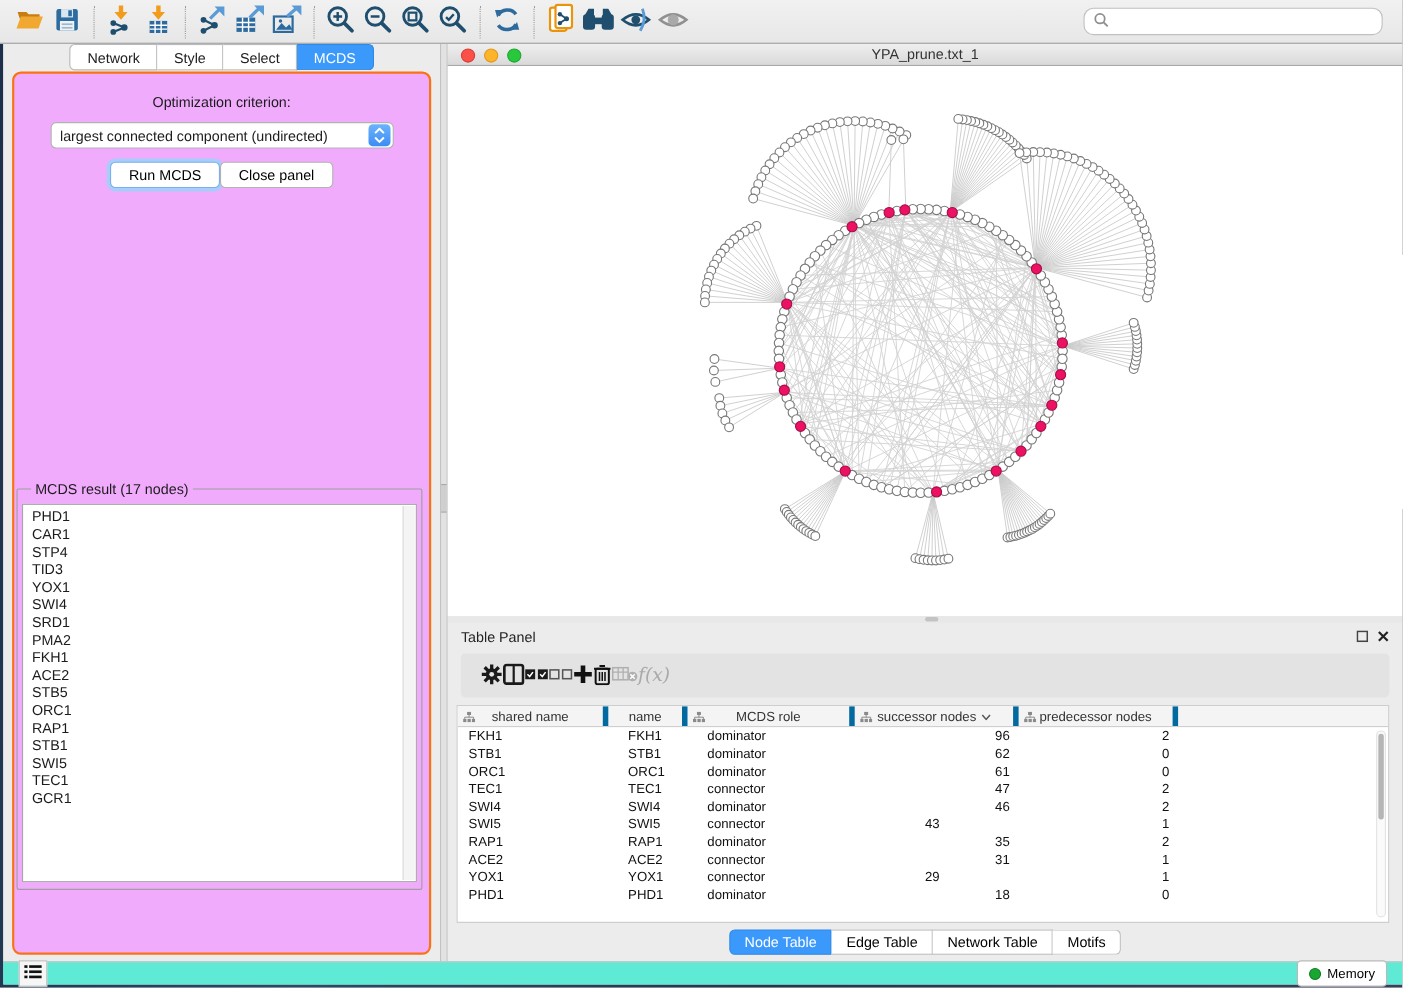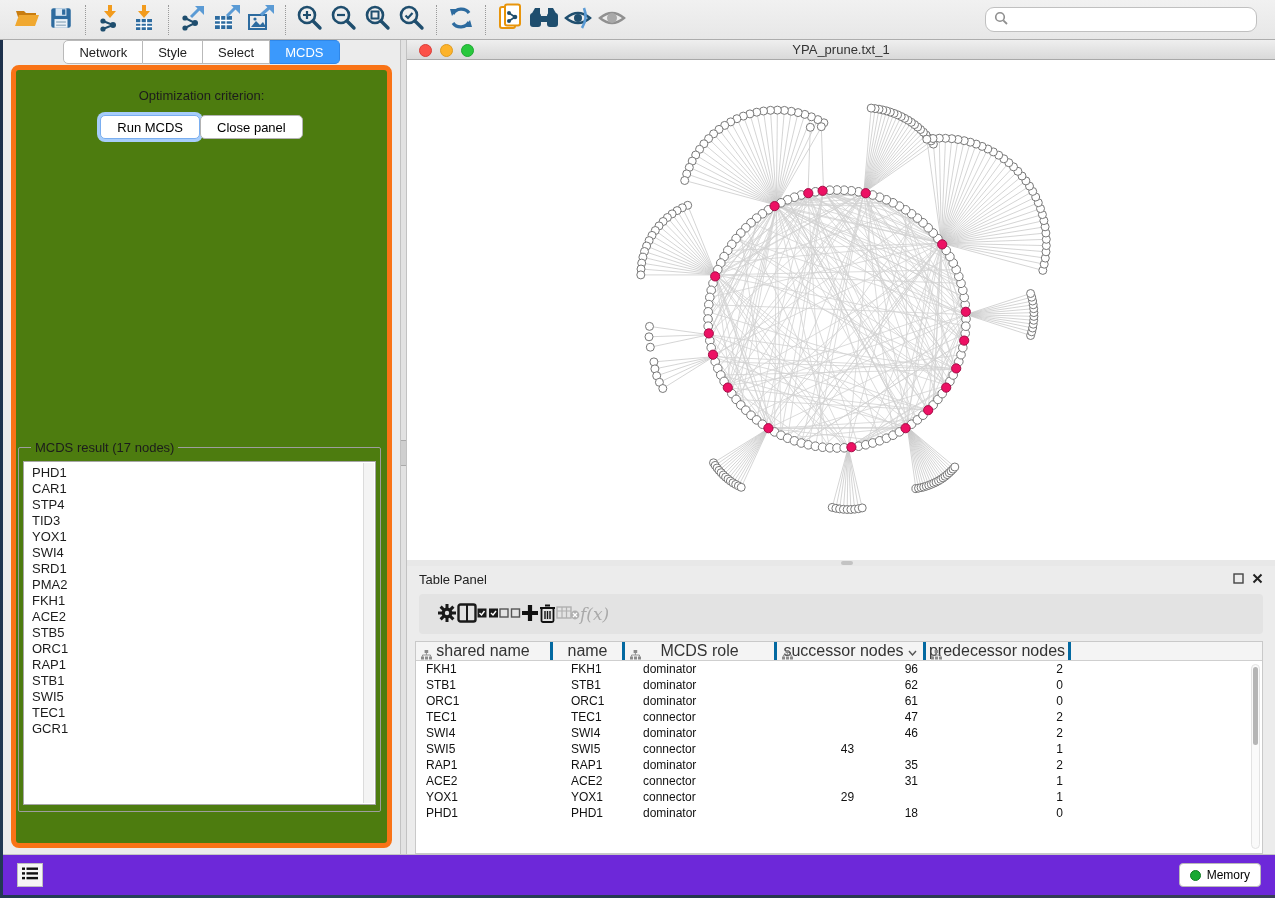--- a/index.html
+++ b/index.html
@@ -26,21 +26,21 @@
   .control-panel { width:397px; display:flex; flex-direction:column; background:#ececec; }
   .cp-titlebar,.tp-titlebar { height:26px; display:flex; align-items:center; padding:0 12px; gap:6px; }
   .panel-title { font-size:13px; color:#222; }
   .win-icons { margin-left:auto; display:flex; gap:8px; align-items:center; }
   .cp-tabs { height:24px; display:flex; justify-content:center; margin-bottom:1px; }
   .cp-tab { padding:3px 15px; background:#fff; border:1px solid #b9b9b9; border-left:none;
     font-size:13px; color:#222; cursor:default; }
   .cp-tab:first-child { border-left:1px solid #b9b9b9; border-radius:5px 0 0 5px; }
   .cp-tab:last-child { border-radius:0 5px 5px 0; }
   .cp-tab.active { background:#3b99fc; border-color:#2f87e8; color:#fff; }
-  .cp-content { margin:0 8px 6px 8px; background:#4d7c0f; border:5px solid #f97316;
+  .cp-content { margin:0 8px 6px 8px; background:#f0abfc; border:2px solid #f97316;
     border-radius:8px; flex:1; position:relative; }
   .cp-opt-label { text-align:center; padding-top:18px; font-size:13px; }
   .cp-select { margin:11px auto 0 auto; width:312px; height:24px; background:#fff; border:1px solid #b3b3b3;
     border-radius:5px; display:flex; align-items:center; position:relative; }
   .cp-select .sel-text { flex:1; padding-left:8px; font-size:13px; white-space:nowrap; overflow:hidden; }
   .sel-stepper { width:20px; height:20px; margin-right:2px; border-radius:4px;
     background:linear-gradient(#6db3fb,#3b8cf5); display:flex; flex-direction:column; align-items:center; justify-content:center; gap:2px; }
   .cp-buttons { display:flex; justify-content:center; margin-top:12px; }
   .cp-btn { height:24px; padding:0 16px; background:#fff; border:1px solid #b3b3b3; border-radius:5px;
     font-size:13px; font-family:"Liberation Sans",sans-serif; }
@@ -70,37 +70,37 @@
 
   
   .table-panel { flex:1; display:flex; flex-direction:column; background:#ececec; min-height:0; }
   .tp-toolbar { margin:2px 12px 0 12px; height:40px; background:#e3e3e3; border-radius:4px;
     display:flex; align-items:center; padding:0 18px; }
   .tp-tbtn { border:none; background:transparent; display:flex; align-items:center; }
   .fx-label { font-family:"DejaVu Serif", serif; font-style:italic; font-size:17px; color:#a9a9a9; }
   .tp-table { margin:7px 12px 0 8px; background:#fff; border:1px solid #c9c9c9; flex:1;
     position:relative; overflow:hidden; display:flex; flex-direction:column; }
   .tp-header { display:flex; height:19px; background:#f4f4f4; border-bottom:1px solid #cfcfcf; flex:none; }
-  .tp-hcol { position:relative; border-right:3px solid #0369a1; display:flex; align-items:center; justify-content:center;
-    font-size:16px; color:#333; gap:4px; }
+  .tp-hcol { position:relative; border-right:5px solid #0369a1; display:flex; align-items:center; justify-content:center;
+    font-size:12px; color:#333; gap:4px; }
   .tp-hcol .colicon { position:absolute; left:5px; top:4px; }
   .tp-filler { flex:1; }
   .tp-row { display:flex; height:16px; align-items:center; font-size:12px; color:#111; flex:none; }
   .cell { white-space:nowrap; overflow:hidden; }
   .vscroll { position:absolute; right:2px; top:22px; bottom:4px; width:9px; background:#fafafa;
     border:1px solid #e3e3e3; border-radius:5px; }
   .vthumb { position:absolute; top:2px; left:1px; width:5px; height:78px; background:#b5b5b5; border-radius:3px; }
   .tp-tabs { height:24px; margin:5px 0 6px 0; display:flex; justify-content:center; align-items:center; }
   .tp-tab { padding:3px 13px; background:#fff; border:1px solid #bdbdbd; border-left:none; font-size:13px; }
   .tp-tab:first-child { border-left:1px solid #bdbdbd; border-radius:5px 0 0 5px; }
   .tp-tab:last-child { border-radius:0 5px 5px 0; }
   .tp-tab.active { background:#3b99fc; border-color:#2f87e8; color:#fff; }
 
   
-  .status-bar { height:41px; background:#6d28d9; border-top:1px solid #c4c4c4;
+  .status-bar { height:21px; background:#5eead4; border-top:1px solid #c4c4c4;
     display:flex; align-items:center; padding:0 14px; }
   .list-btn { width:26px; height:24px; background:#f6f6f6; border:1px solid #bfbfbf; display:flex; align-items:center; justify-content:center; }
   .memory-btn { margin-left:auto; height:24px; padding:0 10px; background:#fff; border:1px solid #b9b9b9;
     border-radius:4px; display:flex; align-items:center; gap:6px; font-size:12px; }
   .mem-dot { width:11px; height:11px; border-radius:50%; background:#18a832; border:1px solid #0f7d23; }
 </style>
 </head>
 <body>
 
 <div class="screen">
@@ -252,20 +252,31 @@
 
       <div class="control-panel">
         <div class="cp-tabs" id="ctl-tabs">
             <button class="cp-tab">Network</button>
             <button class="cp-tab">Style</button>
             <button class="cp-tab">Select</button>
             <button class="cp-tab active">MCDS</button>
           </div>
         <div class="cp-content">
           <div class="cp-opt-label">Optimization criterion:</div>
+          <div class="cp-select">
+            <span class="sel-text">largest connected component (undirected)</span>
+            <span class="sel-stepper">
+              <svg width="10" height="6" viewBox="0 0 10 6">
+                  <path d="M1 5 L5 1 L9 5" fill="none" stroke="#fff" stroke-width="1.8"></path>
+                </svg>
+              <svg width="10" height="6" viewBox="0 0 10 6">
+                  <path d="M1 1 L5 5 L9 1" fill="none" stroke="#fff" stroke-width="1.8"></path>
+                </svg>
+            </span>
+          </div>
           <div class="cp-buttons">
             <button class="cp-btn focused">Run MCDS</button>
             <button class="cp-btn">Close panel</button>
           </div>
           <fieldset class="cp-fieldset">
             <legend>MCDS result (17 nodes)</legend>
             <div class="cp-list" id="mcds-list">
               <div class="cp-list-scroll"></div>
             <div>PHD1</div>
                 <div>CAR1</div>
@@ -1179,20 +1190,26 @@
                   <div class="cell" style="width: 72px; padding-left: 18px;">PHD1</div>
                   <div class="cell" style="width: 152px; padding-left: 18px;">dominator</div>
                   <div class="cell" style="width: 149px; text-align: right; padding-right: 8px;">18</div>
                   <div class="cell" style="width: 145px; text-align: right; padding-right: 8px;">0</div>
                 </div>
               </div>
             <div class="vscroll">
                 <div class="vthumb"></div>
               </div>
           </div>
+          <div class="tp-tabs" id="tp-tabs">
+              <button class="tp-tab active">Node Table</button>
+              <button class="tp-tab">Edge Table</button>
+              <button class="tp-tab">Network Table</button>
+              <button class="tp-tab">Motifs</button>
+            </div>
         </div>
       </div>
     </div>
 
     <div class="status-bar">
       <button class="list-btn">
           <span><svg width="16" height="13" viewBox="0 0 16 13">
               <g fill="#111">
                 <rect x="0" y="0.5" width="3" height="2.4"></rect>
                 <rect x="0" y="5.2" width="3" height="2.4"></rect>

